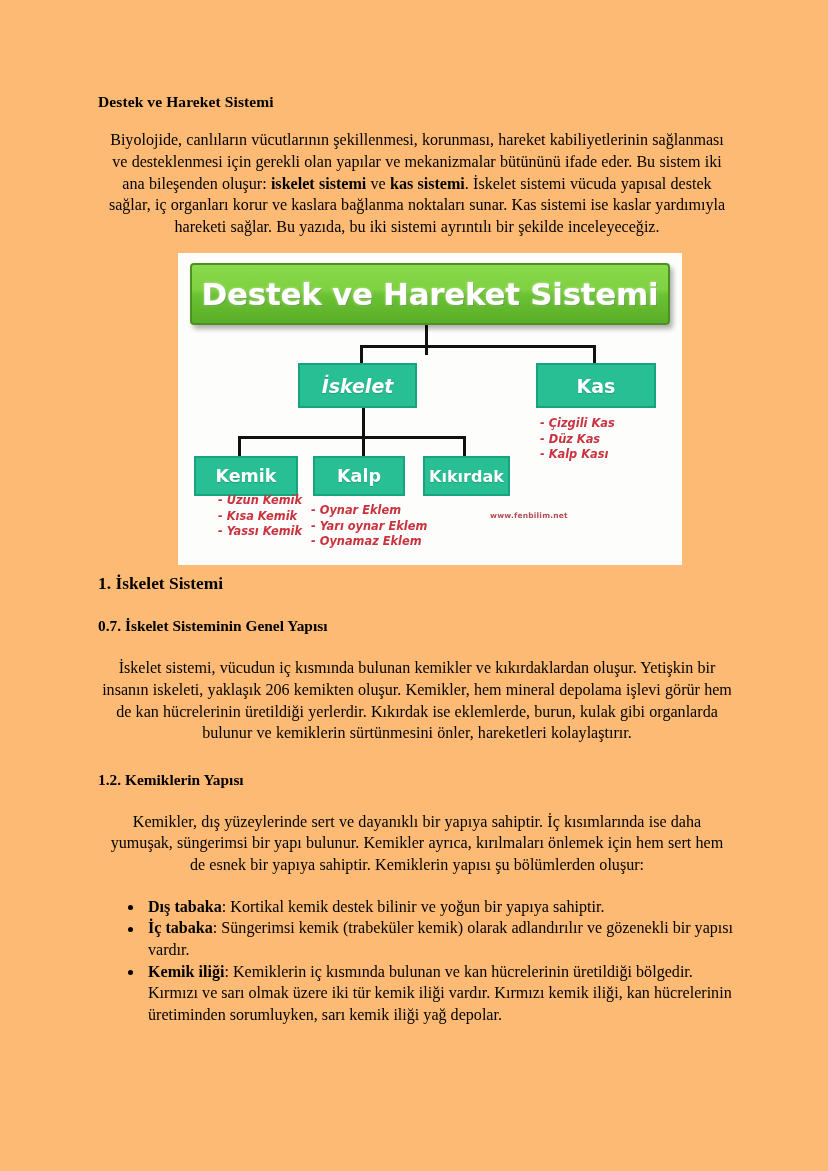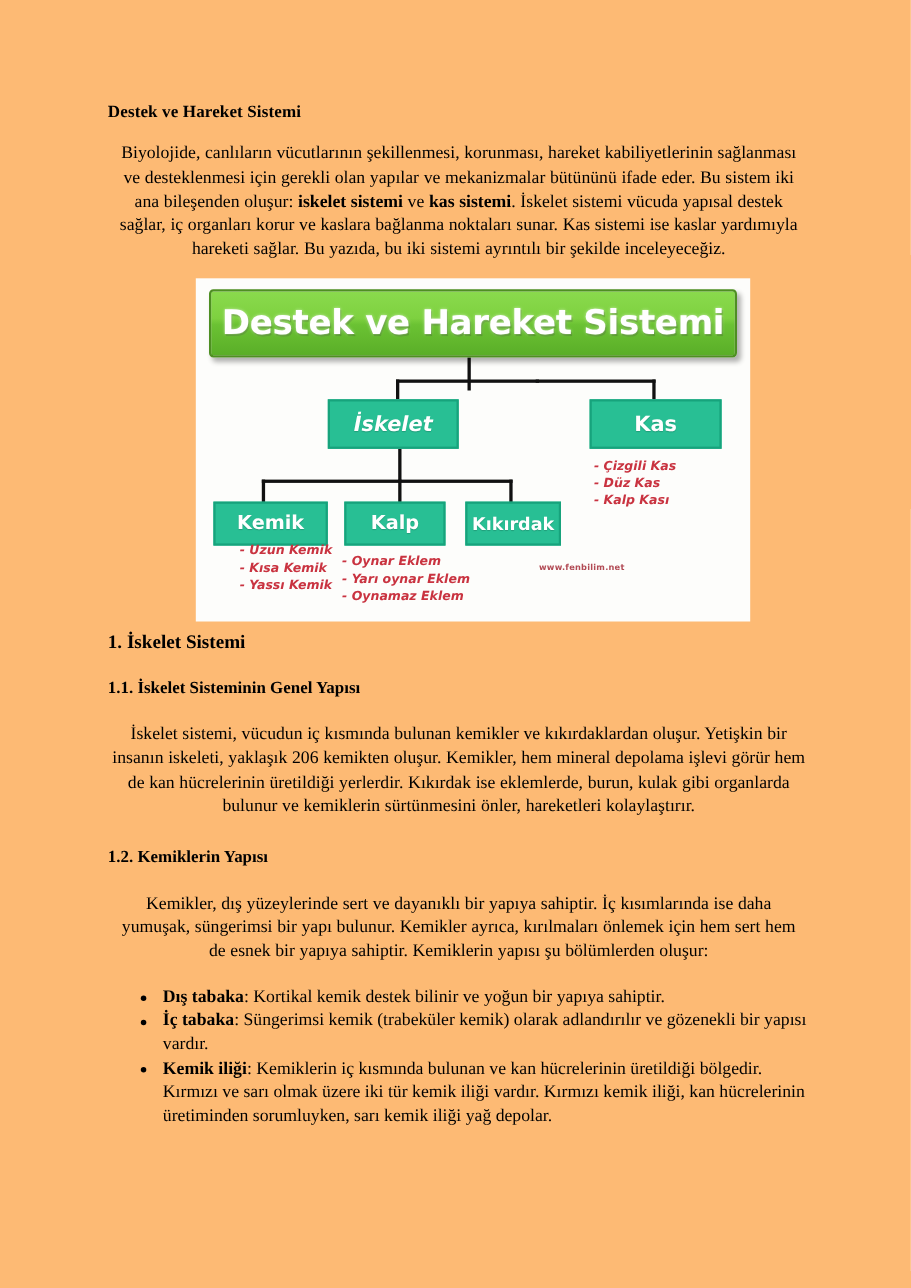--- a/index.html
+++ b/index.html
@@ -189,21 +189,21 @@
     <div class="doc-title">Destek ve Hareket Sistemi</div>
 
     <p class="para"><span>Biyolojide, canlıların vücutlarının şekillenmesi, korunması, hareket kabiliyetlerinin sağlanması ve desteklenmesi için gerekli olan yapılar ve mekanizmalar bütününü ifade eder. Bu sistem iki ana bileşenden oluşur: </span><b>iskelet sistemi</b><span> ve </span><b>kas sistemi</b><span>. İskelet sistemi vücuda yapısal destek sağlar, iç organları korur ve kaslara bağlanma noktaları sunar. Kas sistemi ise kaslar yardımıyla hareketi sağlar. Bu yazıda, bu iki sistemi ayrıntılı bir şekilde inceleyeceğiz.</span></p>
 
     <div style="height:330px"></div>
 
     <div class="h2">1. İskelet Sistemi</div>
 
     <div class="spacer-22"></div>
 
-    <div class="h3">1.1. İskelet Sisteminin Genel Yapısı</div>
+    <div class="h3">0.7. İskelet Sisteminin Genel Yapısı</div>
 
     <div class="spacer-17"></div>
 
     <p class="para">İskelet sistemi, vücudun iç kısmında bulunan kemikler ve kıkırdaklardan oluşur. Yetişkin bir insanın iskeleti, yaklaşık 206 kemikten oluşur. Kemikler, hem mineral depolama işlevi görür hem de kan hücrelerinin üretildiği yerlerdir. Kıkırdak ise eklemlerde, burun, kulak gibi organlarda bulunur ve kemiklerin sürtünmesini önler, hareketleri kolaylaştırır.</p>
 
     <div class="spacer-22"></div>
 
     <div class="h3">1.2. Kemiklerin Yapısı</div>
 
     <div class="spacer-17"></div>

